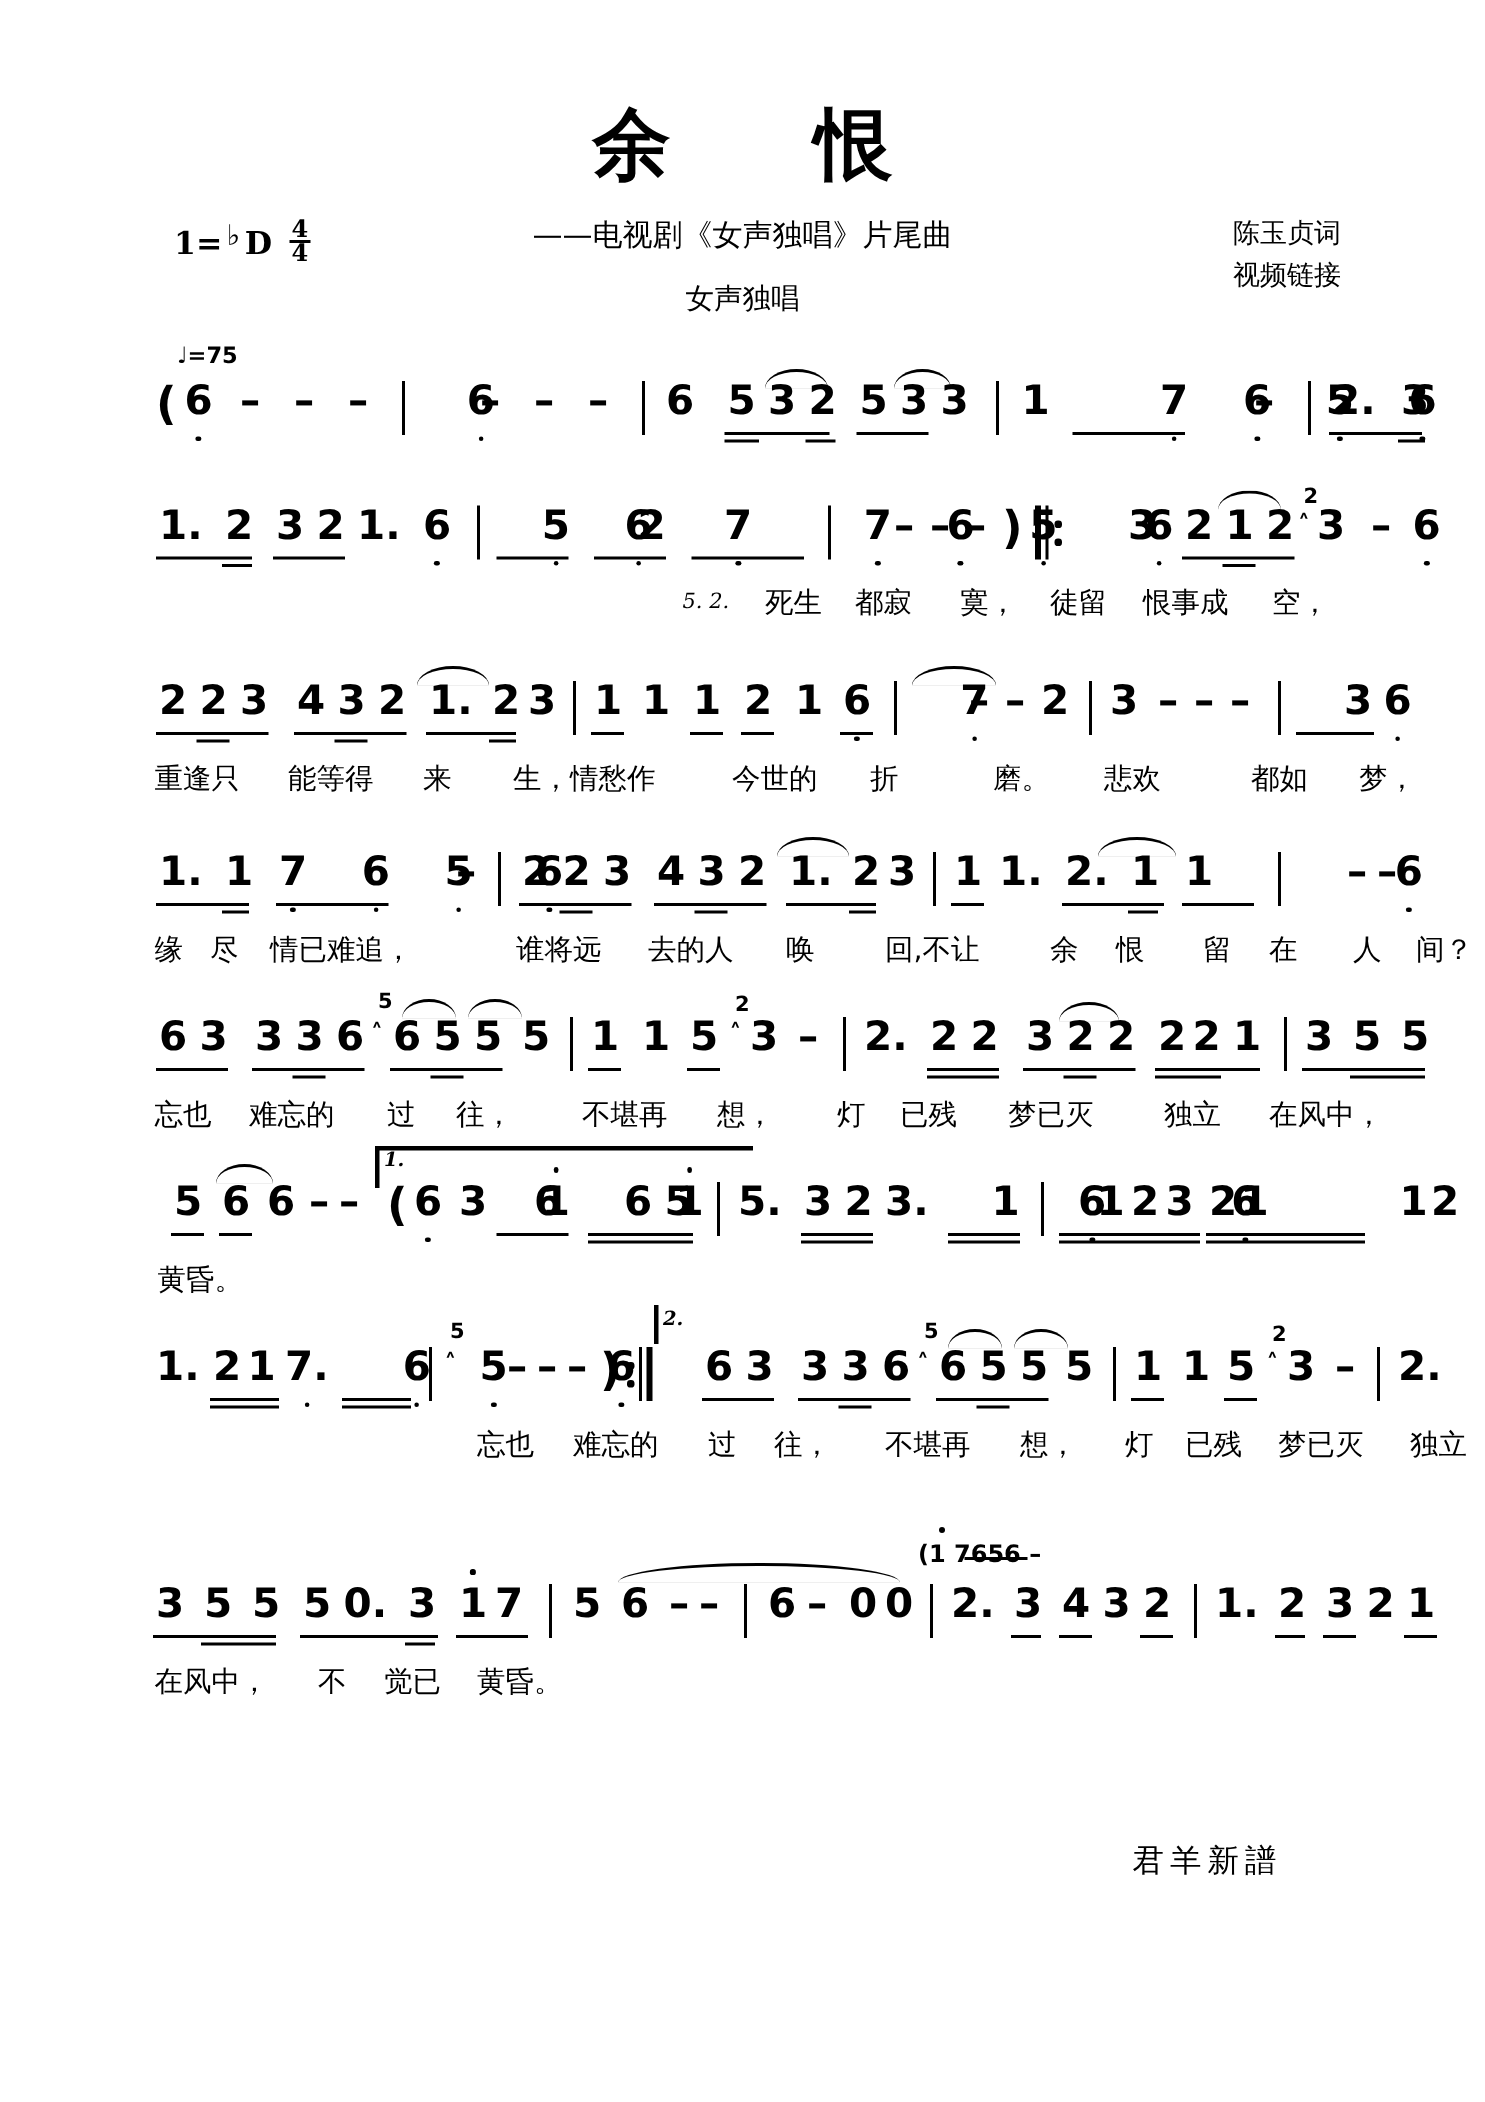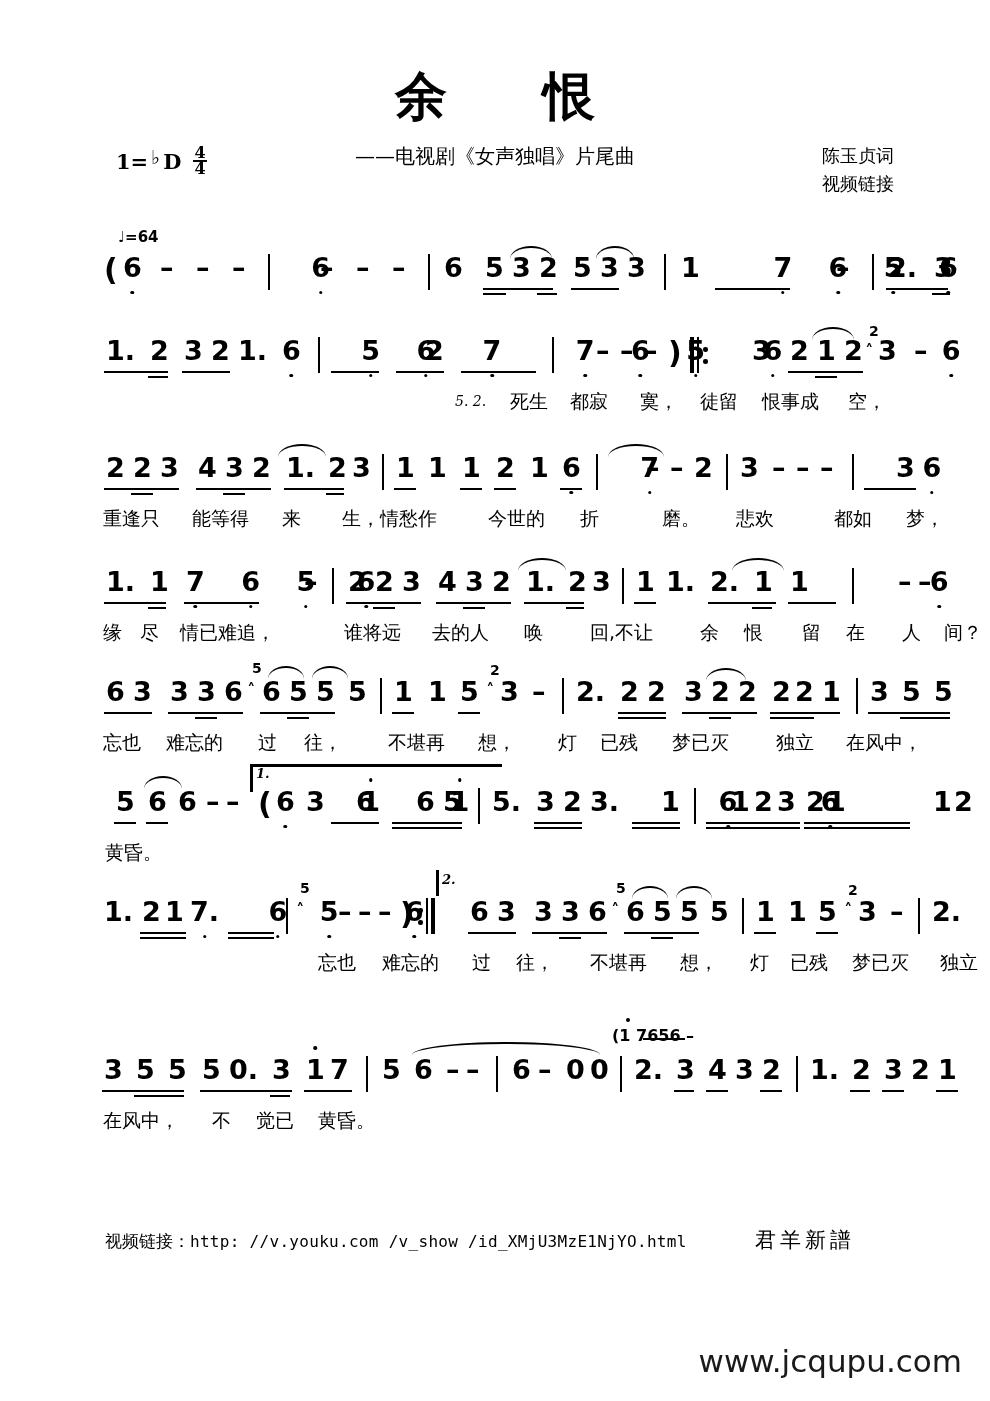--- a/index.html
+++ b/index.html
@@ -131,37 +131,38 @@
 </head>
 <body>
 
 <div class="page">
 
   <div class="title">
     <span>余恨</span>
   </div>
 
   <div class="subtitle">——电视剧《女声独唱》片尾曲</div>
+  <div class="voicing">女声独唱</div>
 
   <div class="keysig">
     <span>1=</span>
       <span class="flat">♭</span>
       <span>D</span>
     <span class="meter">
       <span class="num">4</span>
       <span class="den">4</span>
     </span>
   </div>
 
   <div class="credits">
     <div>陈玉贞词</div>
     <div>视频链接</div>
   </div>
 
-  <div class="tempo">♩=64</div>
+  <div class="tempo">♩=75</div>
 
   <div class="system" style="top:252px">
     <div class="notes">
       <span class="tok" style="left:104px;font-size:30px;">(</span>
       <span class="tok n dotlow" style="left:123px">6</span>
       <span class="tok" style="left:160px">–</span>
       <span class="tok" style="left:196px">–</span>
       <span class="tok" style="left:232px">–</span>
       <span class="bar" style="left:268px"></span>
       <span class="tok n dotlow" style="left:283px">6</span>
@@ -662,19 +663,15 @@
       <span class="uline" style="left:936px;top:36px;width:22px"></span>
     </div>
     <div class="lyr">
       <span class="lyc" style="left:103px">在风中，</span>
       <span class="lyc" style="left:212px">不</span>
       <span class="lyc" style="left:256px">觉已</span>
       <span class="lyc" style="left:318px">黄昏。</span>
     </div>
   </div>
 
-  <div class="note2">
-    <span>视频链接：</span><span class="url">http: //v.youku.com  /v_show /id_XMjU3MzE1NjYO.html</span>
-  </div>
   <div class="seal">君羊新譜</div>
-  <div class="watermark">www.jcqupu.com</div>
 
 </div>
 
 </body></html>

